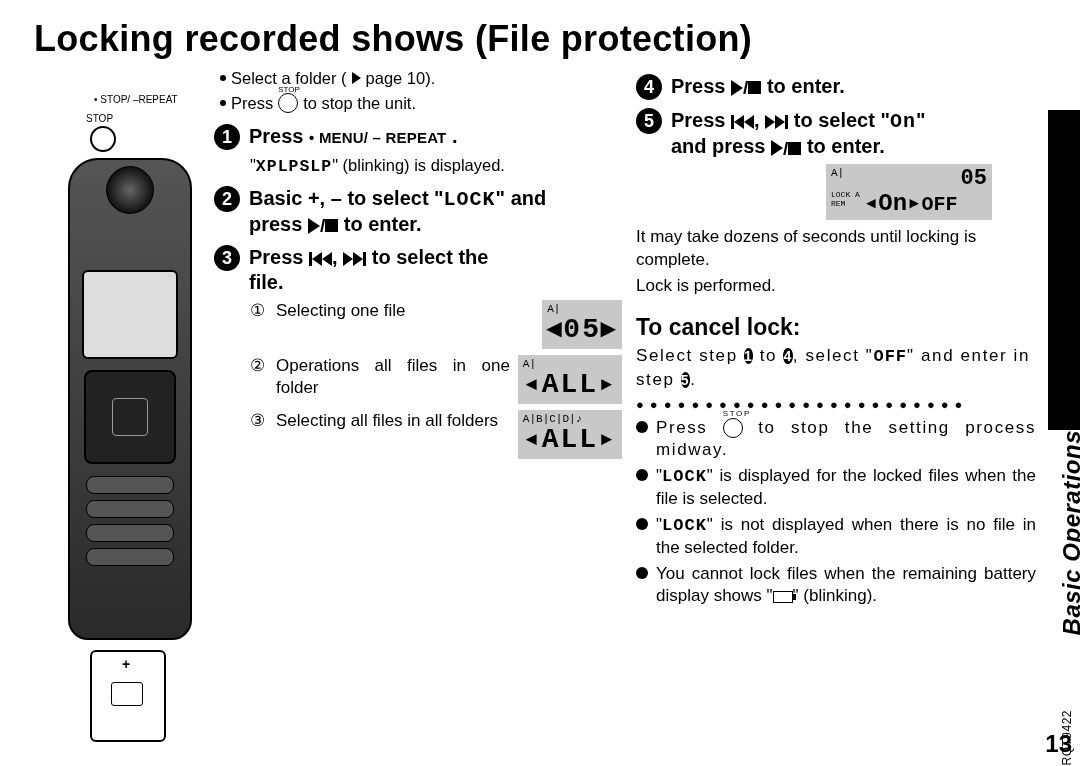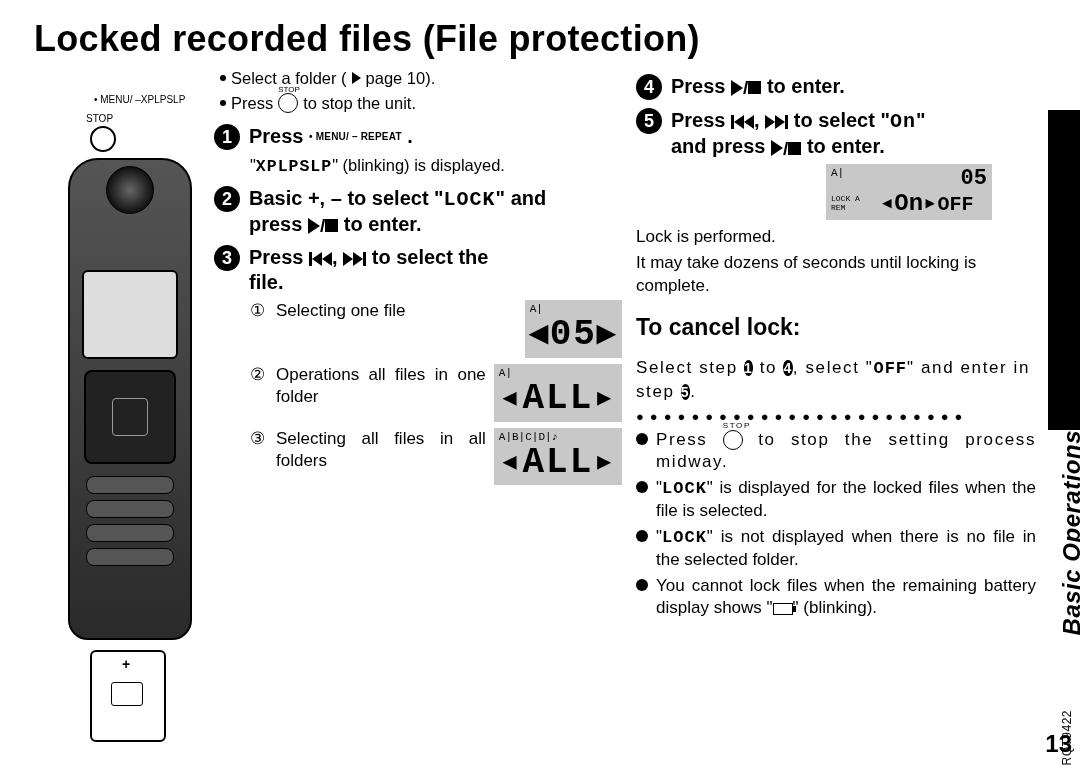--- a/index.html
+++ b/index.html
@@ -7,46 +7,46 @@
   .page{padding:18px 34px 0 34px;position:relative}
   h1{font-size:36px;font-weight:bold;margin:0 0 6px 0;letter-spacing:.3px}
   .intro{font-size:17px;line-height:1.35;margin:0 0 6px 0}
   .cols{display:flex;gap:14px}
   .colA{width:166px;flex:0 0 166px;font-size:12px}
   .colB{width:408px;flex:0 0 408px}
   .colC{width:400px;flex:0 0 400px}
   .bul{font-size:16.5px;line-height:1.5;padding-left:6px}
   .bul .row{display:flex;align-items:center;gap:5px}
   .dot{display:inline-block;width:6px;height:6px;background:#000;border-radius:50%;vertical-align:middle}
-  .tiny{font-size:10px;line-height:1;letter-spacing:.2px;display:inline-block;vertical-align:middle}
+  .tiny{font-size:15px;line-height:1;letter-spacing:.2px;display:inline-block;vertical-align:middle}
   .stop-ico{position:relative;display:inline-block;width:18px;height:18px;border:1.5px solid #000;border-radius:50%;vertical-align:middle}
   .stop-ico .lbl{position:absolute;top:-10px;left:-1px;font-size:8px}
   .arrow-r{display:inline-block;border-left:9px solid #000;border-top:6px solid transparent;border-bottom:6px solid transparent;vertical-align:middle}
   .step{display:flex;align-items:flex-start;gap:9px;margin:8px 0 4px 0}
   .stepnum{flex:0 0 26px;width:26px;height:26px;border-radius:50%;background:#000;color:#fff;text-align:center;line-height:26px;font-size:18px;font-weight:bold}
   .stepnum.sm{width:19px;height:19px;line-height:19px;font-size:14px;flex:0 0 19px}
   .steptxt{font-size:20px;font-weight:bold;line-height:1.22}
   .subtxt{font-size:16.5px;line-height:1.35;margin:2px 0 8px 36px}
   .playstop{display:inline-flex;align-items:center;vertical-align:middle}
   .playtri{border-left:12px solid #000;border-top:8px solid transparent;border-bottom:8px solid transparent}
   .slash{font-size:19px;font-weight:bold}
   .sq{width:13px;height:13px;background:#000}
   .skip{display:inline-flex;align-items:center;vertical-align:middle}
   .skip .bar{width:3px;height:14px;background:#000}
   .skip .tri{border-top:7px solid transparent;border-bottom:7px solid transparent}
   .skip .tl{border-right:10px solid #000}
   .skip .tr{border-left:10px solid #000}
   .lcd{font-family:'Courier New',monospace;font-weight:bold;letter-spacing:1px}
   .lcdsm{font-size:16.5px}
   .display{display:inline-block;background:#c8c8c8;padding:3px 5px;font-family:'Courier New',monospace;font-size:11px;line-height:1.1;color:#000;vertical-align:middle}
-  .display .big{font-size:36px;font-weight:bold;letter-spacing:2px;text-align:right;display:block}
+  .display .big{font-size:28px;font-weight:bold;letter-spacing:2px;text-align:right;display:block}
   .enum{display:flex;gap:8px;margin:6px 0 6px 36px;font-size:17px;align-items:flex-start}
   .enum .cn{width:18px;flex:0 0 18px}
   .enum .desc{flex:1;line-height:1.3}
-  .h2{font-size:23px;font-weight:bold;margin:16px 0 16px 0}
+  .h2{font-size:23px;font-weight:bold;margin:16px 0 4px 0}
   .para{font-size:17px;line-height:1.35;margin:3px 0}
   .para.wide{letter-spacing:1.6px}
   .dots{letter-spacing:6px;font-size:13px;margin:5px 0}
   .rbul{display:flex;gap:8px;margin:3px 0;font-size:17px;line-height:1.32}
   .rbul .cir{width:12px;height:12px;border-radius:50%;background:#000;flex:0 0 12px;margin-top:4px}
   .batt{display:inline-block;width:18px;height:10px;border:1.5px solid #000;vertical-align:middle;position:relative}
   .batt::after{content:'';position:absolute;right:-4px;top:2px;width:3px;height:6px;background:#000}
 
   
   .sidetab{position:absolute;right:0;top:110px;width:32px;height:320px;background:#000}
@@ -68,27 +68,27 @@
   .pad{margin:10px 0 0 56px;width:72px;height:88px;border:2px solid #000;border-radius:6px;position:relative}
   .pad .c{position:absolute;top:30px;left:19px;width:30px;height:22px;border:1.5px solid #000;border-radius:3px}
   .pad .plus{position:absolute;top:4px;left:30px;font-size:14px;font-weight:bold}
 
   .j{text-align:justify}
 </style>
 </head>
 <body>
 
 <div class="page">
-  <h1>Locked recorded files (File protection)</h1>
+  <h1>Locking recorded shows (File protection)</h1>
 
   <div class="cols">
 
     <div class="colA">
       <div class="devlabels">
-        <div class="mr">• MENU/ –XPLPSLP</div>
+        <div class="mr">• STOP/ –REPEAT</div>
         <div class="stop">STOP</div>
         <div style="margin:2px 0 0 56px;width:22px;height:22px;border:2px solid #000;border-radius:50%"></div>
       </div>
       <div class="devbody">
         <div class="knob"></div>
         <div class="screen"></div>
         <div class="dpad">
             <div class="c"></div>
           </div>
         <div class="lowerbtns">
@@ -223,29 +223,29 @@
             </span>
           <span> to enter.</span>
         </div>
       </div>
       <div style="margin:4px 0 6px 190px">
         <div class="display" style="width:156px">
           <div style="display:flex;justify-content:space-between">
               <span>A|</span>
               <span style="font-size:22px;font-weight:bold">05</span>
             </div>
-          <div style="display:flex;gap:20px;align-items:center">
+          <div style="display:flex;gap:4px;align-items:flex-start">
             <div style="font-size:8px;white-space:pre">LOCK A
 REM</div>
             <div style="font-size:24px;font-weight:bold">◂On▸<span style="font-size:20px">OFF</span></div>
           </div>
         </div>
       </div>
+      <div class="para">It may take dozens of seconds until locking is complete.</div>
       <div class="para">Lock is performed.</div>
-      <div class="para">It may take dozens of seconds until locking is complete.</div>
 
       <div class="h2">To cancel lock:</div>
       <div class="para wide">
         <span>Select step </span><span class="stepnum sm">1</span><span> to </span><span class="stepnum sm">4</span><span>, select "</span><span class="lcd">OFF</span><span>" and enter in step </span><span class="stepnum sm">5</span><span>.</span>
       </div>
 
       <div class="dots">●●●●●●●●●●●●●●●●●●●●●●●●</div>
 
       <div class="rbul">
         <div class="cir"></div>

